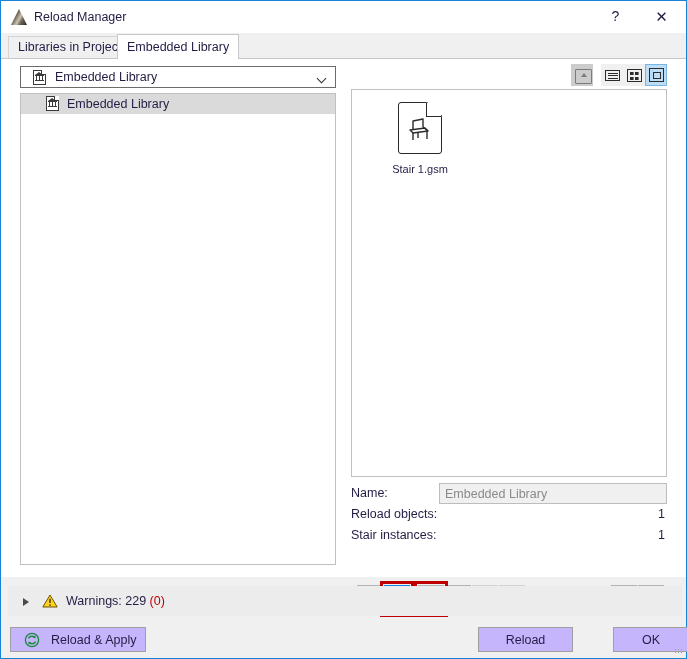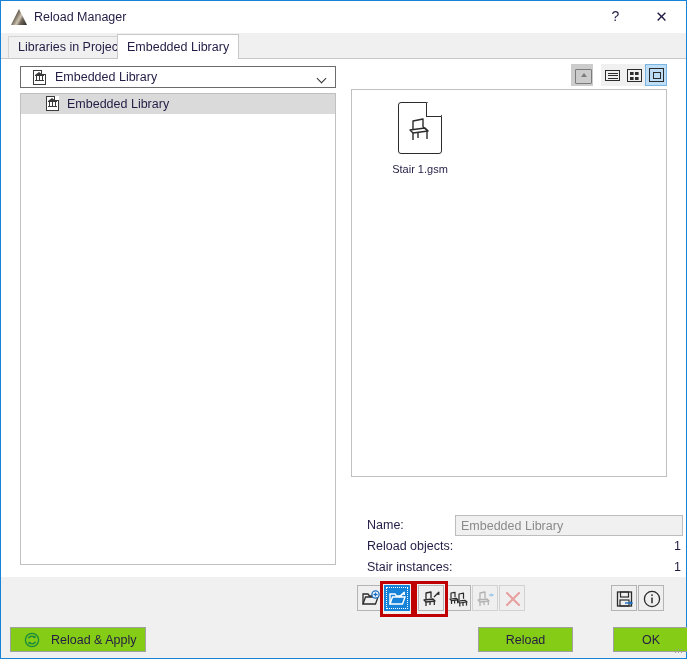--- a/index.html
+++ b/index.html
@@ -310,21 +310,21 @@
     clip-path: polygon(0 0, 100% 100%, 0 100%);
   }
   .gsm-doc svg { position: absolute; left: 9px; top: 16px; }
   .fileitem .fname {
     font-size: 11px;
     color: #241c44;
     line-height: 15px;
   }
 
   
-  .info { position: absolute; left: 366px; top: 424px; width: 316px; margin-top: 32px; }
+  .info { position: absolute; left: 350px; top: 424px; width: 316px; }
   .info-row {
     position: relative;
     height: 21px;
     font-size: 12.5px;
     color: #241c44;
   }
   .info-row .k { position: absolute; left: 0; top: 3px; }
   .info-row .v { position: absolute; right: 2px; top: 3px; }
   .name-input {
     position: absolute;
@@ -415,21 +415,21 @@
     position: absolute;
     left: 0; top: 619px;
     width: 685px; height: 38px;
     background: #f0f0f0;
   }
   .fbtn {
     position: absolute;
     top: 7px;
     height: 25px;
     box-sizing: border-box;
-    background: #84cc16;
+    background: #c4b5fd;
     border: 1px solid #a0a0a0;
     font-family: "Liberation Sans", sans-serif;
     font-size: 12.5px;
     color: #241c44;
     cursor: default;
     padding: 0;
   }
   .fbtn#reload { left: 9px; width: 136px; text-align: left; padding-left: 40px; }
   .fbtn#cancel { left: 477px; width: 95px; }
   .fbtn#ok { left: 567px; width: 76px; margin-left: 45px; }
@@ -622,20 +622,29 @@
           <circle cx="10" cy="6.1" r="0.95" fill="#2b2b2b"></circle>
           <path d="M10 8.6 L10 14.2" stroke="#2b2b2b" stroke-width="1.5"></path>
         </svg>
       </div>
 
       <div class="redbox" id="rb0"></div>
       <div class="redbox" id="rb1"></div>
     </div>
   </div>
 
+  <div class="warnbar">
+    <span class="warn-arrow"></span>
+    <svg class="warn-tri" viewBox="0 0 16 14">
+      <path d="M8 1 L15.2 13 L0.8 13 Z" fill="#ffd21e" stroke="#6b5500" stroke-width="1"></path>
+      <path d="M8 4.8 L8 9.1" stroke="#3a2e00" stroke-width="1.4"></path>
+      <circle cx="8" cy="11" r="0.85" fill="#3a2e00"></circle>
+    </svg>
+    <span class="warn-label"><span>Warnings: 229 </span><span class="red">(0)</span></span>
+  </div>
 
   <div class="footer">
     <button class="fbtn" id="reload">
       <svg class="reload-ic" viewBox="0 0 16 16">
         <circle cx="8" cy="8" r="6.6" fill="none" stroke="#1a8a3c" stroke-width="1.3"></circle>
         <path d="M4.4 6.4 A4 4 0 0 1 11 5.6" fill="none" stroke="#1a8a3c" stroke-width="1.4"></path>
         <path d="M11.6 9.6 A4 4 0 0 1 5 10.4" fill="none" stroke="#1a8a3c" stroke-width="1.4"></path>
         <path d="M11.4 3.4 L11.6 6.4 L8.8 5.6 Z" fill="#1a8a3c"></path>
         <path d="M4.6 12.6 L4.4 9.6 L7.2 10.4 Z" fill="#1a8a3c"></path>
       </svg>

